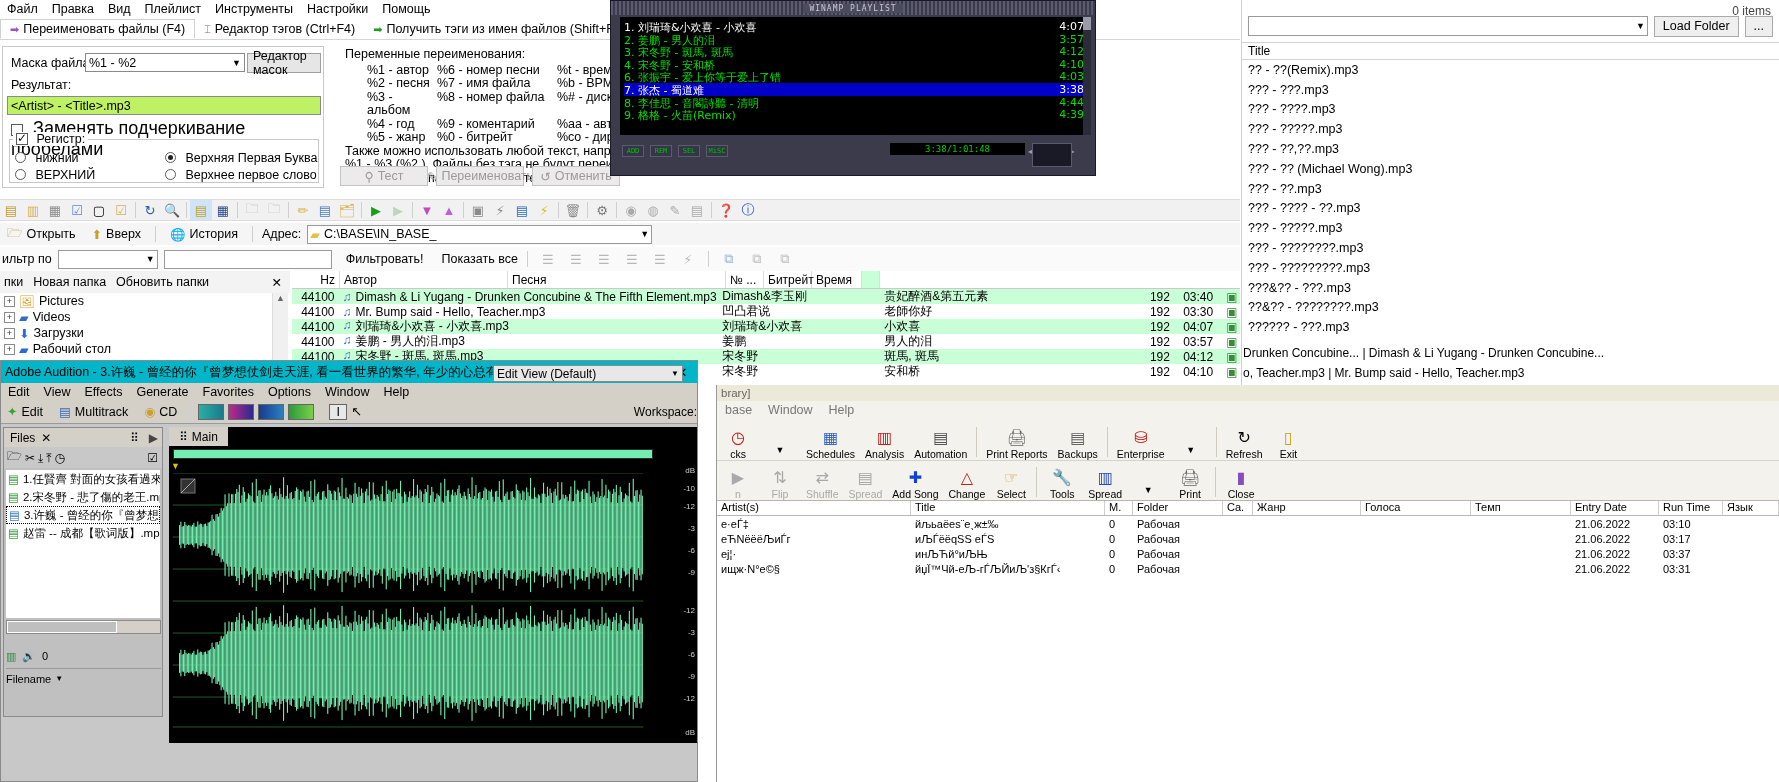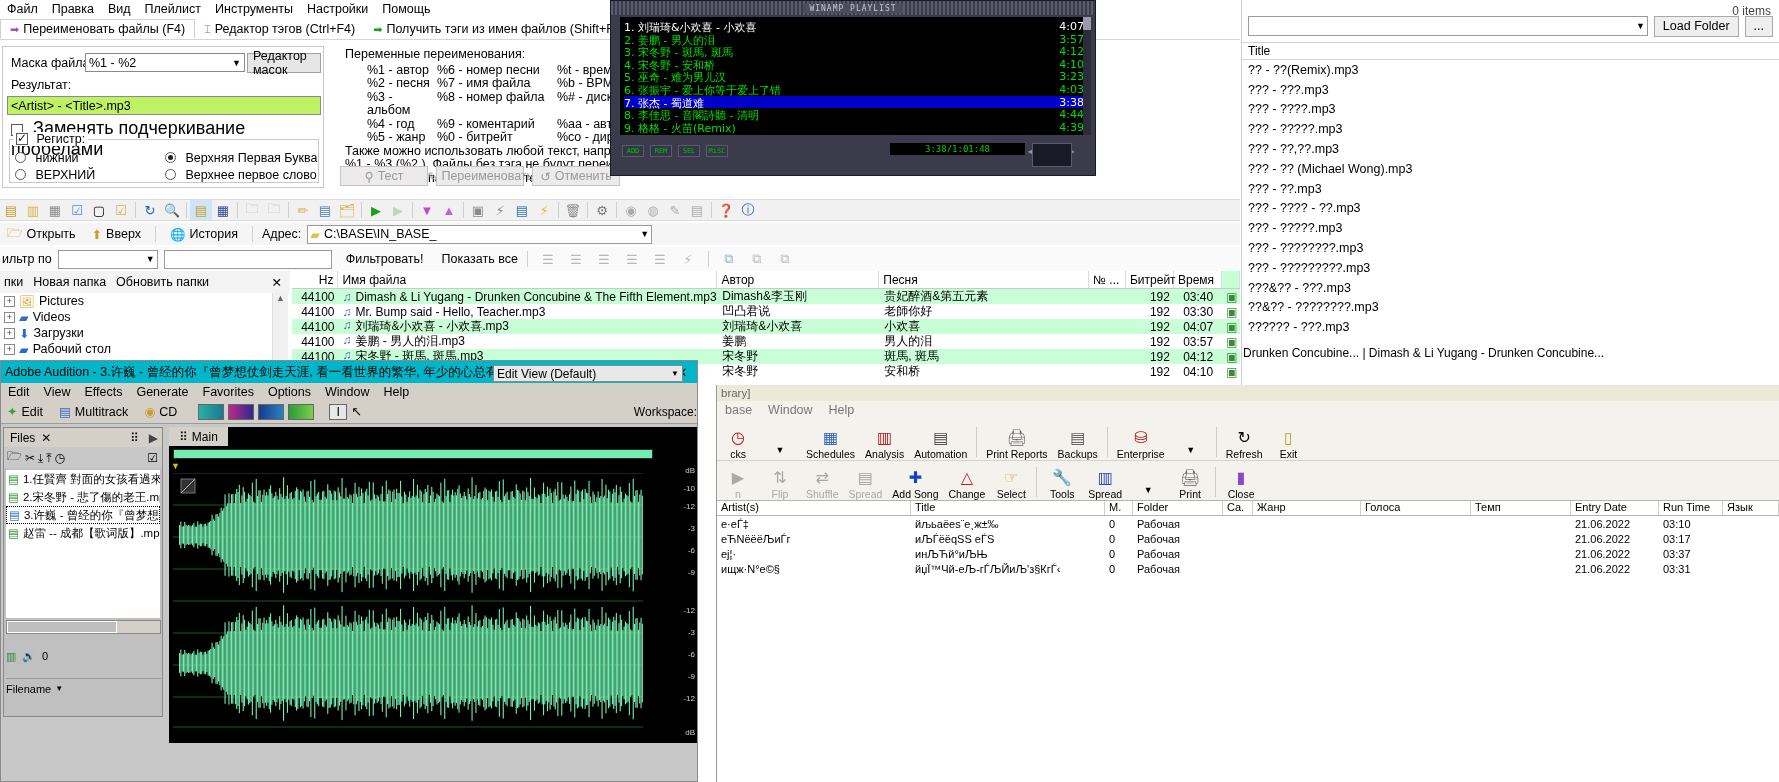--- a/index.html
+++ b/index.html
@@ -412,21 +412,20 @@
     </div>
   </div>
 
   <div class="abs" style="left:272px;top:293px;width:16px;height:95px;background:#f0f0f0;border-left:1px solid #ddd;">
     <div style="text-align:center;font-size:9px;color:#666;">▲</div>
   </div>
 
   <div class="grid">
     <div class="ghead">
       <div class="gh" style="width:48px;justify-content:flex-end;">Hz</div>
-      <div class="gh" style="width:394px;">Имя файла</div>
       <div class="gh" style="width:168px;">Автор</div>
       <div class="gh" style="width:218px;">Песня</div>
       <div class="gh" style="width:38px;">№ ...</div>
       <div class="gh" style="width:48px;">Битрейт</div>
       <div class="gh" style="width:50px;">Время</div>
       <div class="gh" style="width:18px;background:#c9ffd6;"></div>
     </div>
 
     <div class="grow alt">
       <div class="gc" style="width:48px;text-align:right;">44100</div>
@@ -527,20 +526,21 @@
       <div class="rrow">??? - ?????.mp3</div>
       <div class="rrow">??? - ????????.mp3</div>
       <div class="rrow">??? - ?????????.mp3</div>
       <div class="rrow">???&amp;?? - ???.mp3</div>
       <div class="rrow">??&amp;?? - ????????.mp3</div>
       <div class="rrow">?????? - ???.mp3</div>
     </div>
   </div>
 
   <div class="abs" style="left:1243px;top:343px;width:536px;height:20px;font-size:12px;display:flex;align-items:center;">Drunken Concubine... | Dimash &amp; Li Yugang - Drunken Concubine...</div>
+  <div class="abs" style="left:1243px;top:363px;width:536px;height:20px;font-size:12px;display:flex;align-items:center;">o, Teacher.mp3 | Mr. Bump said - Hello, Teacher.mp3</div>
 </div>
 
 <div class="abs" id="winamp">
   <div class="wa-title">
     <span>WINAMP PLAYLIST</span>
   </div>
 
   <div class="wa-list">
     <div class="wa-item first">
       <span><span>1.</span>
@@ -554,25 +554,20 @@
     </div>
     <div class="wa-item">
       <span><span>3.</span>
       <span>宋冬野 -  斑馬, 斑馬</span></span>
       <span>4:12</span>
     </div>
     <div class="wa-item">
       <span><span>4.</span>
       <span>宋冬野 - 安和桥</span></span>
       <span>4:10</span>
-    </div>
-    <div class="wa-item">
-      <span><span>5.</span>
-      <span>巫奇 - 难为男儿汉</span></span>
-      <span>3:23</span>
     </div>
     <div class="wa-item">
       <span><span>6.</span>
       <span>张振宇 - 爱上你等于爱上了错</span></span>
       <span>4:03</span>
     </div>
     <div class="wa-item sel">
       <span><span>7.</span>
       <span>张杰 - 蜀道难</span></span>
       <span>3:38</span>
@@ -694,21 +689,21 @@
     </div>
 
     <div class="abs" style="left:2px;top:192px;width:155px;height:14px;background:#d4d0c8;border:1px solid #8a8a8a;">
       <div style="width:110px;height:12px;background:#bfbfbf;border:1px solid #fff;"></div>
     </div>
     <div class="abs" style="left:2px;top:218px;width:155px;height:20px;display:flex;align-items:center;gap:6px;font-size:11px;">
       <span style="color:#2a8a3a;">▥</span>
       <span>🔊</span>
       <span>0</span>
     </div>
-    <div class="abs" style="left:2px;top:250px;width:155px;height:18px;display:flex;align-items:center;gap:4px;font-size:11px;
+    <div class="abs" style="left:2px;top:240px;width:155px;height:18px;display:flex;align-items:center;gap:4px;font-size:11px;
                 border-top:1px solid #9a9a9a;padding-top:2px;">
       <span>Filename</span>
       <span style="font-size:8px;">▼</span>
     </div>
   </div>
 
   <div class="au-wave">
     <div class="abs" style="left:4px;top:22px;width:480px;height:10px;background:#73eeb0;border:1px solid #2a2a2a;"></div>
     <div class="abs" style="left:2px;top:34px;color:#e0c000;font-size:9px;">▼</div>
     <svg class="abs" style="left:4px;top:46px;" width="470" height="255">

